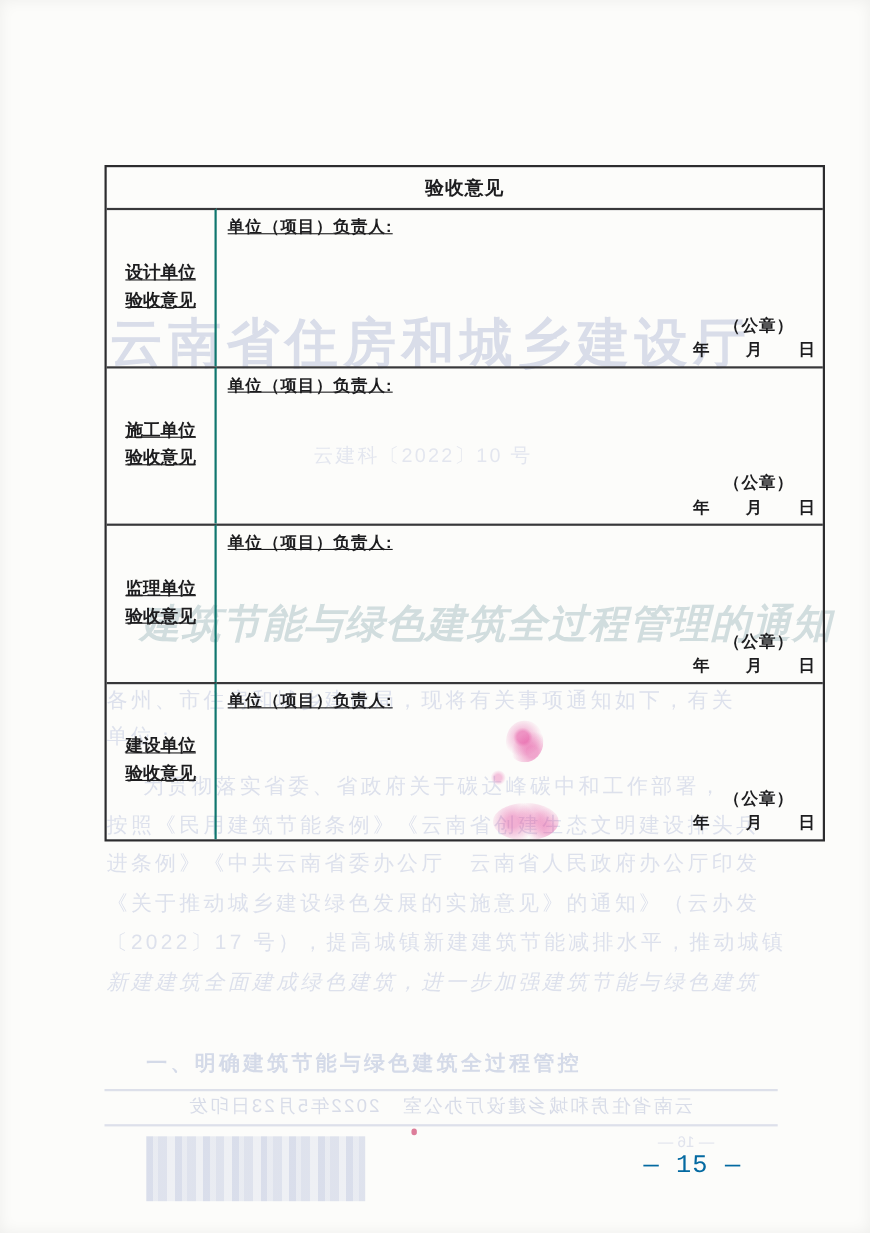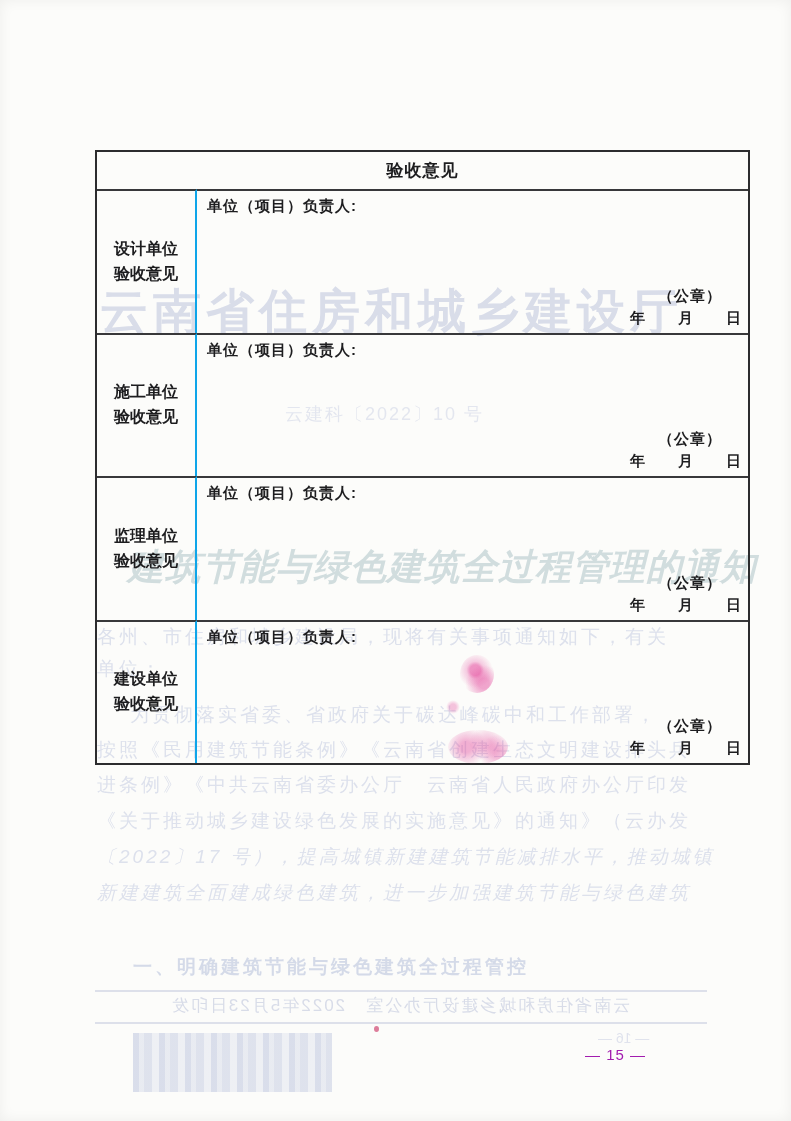--- a/index.html
+++ b/index.html
@@ -15,21 +15,21 @@
   .ghost-layer{position:absolute;inset:0;z-index:1;}
   .ghost{position:absolute;color:rgba(128,144,190,0.30);white-space:nowrap;}
   .g-bigtitle{left:100px;top:280px;width:592px;font-size:48px;font-weight:bold;
     letter-spacing:5px;color:rgba(115,133,185,0.26);}
   .g-docnum{left:285px;top:402px;font-size:18px;letter-spacing:2px;color:rgba(140,155,200,0.22);}
   .g-title1{left:106px;top:513px;font-size:31px;font-weight:bold;letter-spacing:1px;color:rgba(118,138,188,0.30);}
   .g-title2{left:128px;top:543px;font-size:36px;font-weight:bold;letter-spacing:1px;color:rgba(110,150,160,0.30);font-style:italic;}
   .g-par{left:97px;font-size:19px;letter-spacing:3px;color:rgba(132,148,196,0.26);}
   .g-p0{top:624px;} .g-p1{top:656px;} .g-p2{top:702px;left:130px;}
   .g-p3{top:737px;} .g-p4{top:772px;} .g-p5{top:808px;}
-  .g-p6{top:844px;font-style:italic;} .g-p7{top:880px;font-style:italic;} .g-p8{top:916px;left:130px;}
+  .g-p6{top:844px;} .g-p7{top:880px;font-style:italic;} .g-p8{top:916px;left:130px;}
   .g-p9{top:954px;left:133px;font-weight:bold;color:rgba(128,146,195,0.32);}
   .g-rule{position:absolute;left:95px;width:612px;height:2px;background:rgba(140,152,195,0.28);}
   .g-rule1{top:990px;} .g-rule2{top:1022px;}
   .g-footer{left:110px;top:994px;width:580px;text-align:center;font-size:17px;
     letter-spacing:2px;transform:scaleX(-1);color:rgba(132,146,192,0.30);}
   .g-pagenum{left:598px;top:1030px;font-size:14px;transform:scaleX(-1);color:rgba(140,152,198,0.25);}
   .g-block{position:absolute;left:133px;top:1033px;width:199px;height:59px;
     background:repeating-linear-gradient(90deg,
       rgba(150,163,205,0.45) 0 6px, rgba(178,188,218,0.35) 6px 11px,
       rgba(158,170,208,0.42) 11px 19px, rgba(190,198,224,0.30) 19px 26px);
@@ -38,23 +38,23 @@
   
   .acceptance-table{
     position:absolute;left:95px;top:150px;width:655px;height:615px;z-index:2;
     display:grid;grid-template-columns:100px 1fr;grid-template-rows:37px repeat(4,1fr);
     border:2px solid #2c2c2e;box-sizing:border-box;background:transparent;
   }
   .t-header{
     grid-column:1 / span 2;display:flex;align-items:center;justify-content:center;
     font-size:17px;font-weight:bold;letter-spacing:1px;
   }
-  .cell{border-top:2px solid #38383a;box-sizing:border-box;position:relative;}
+  .cell{border-top:2px solid #38383a;box-sizing:border-box;position:relative;text-decoration:underline;}
   .cell.label{
-    border-right:2px solid #0ea5e9;
+    border-right:2px solid #0f766e;
     display:flex;align-items:center;justify-content:center;text-align:center;
     font-size:16px;font-weight:bold;line-height:1.55;white-space:pre-line;
   }
   .cell.content{padding:6px 10px;}
   .field{font-size:15px;font-weight:bold;letter-spacing:1px;}
   .sig{position:absolute;right:6px;bottom:5px;text-align:right;font-weight:bold;}
   .seal{font-size:15px;padding-right:20px;letter-spacing:1px;}
   .date{font-size:15px;margin-top:3px;letter-spacing:1px;}
 
   
@@ -68,21 +68,21 @@
   .smudge-c{left:448px;top:730px;width:60px;height:34px;
     background:radial-gradient(circle at 30% 50%, rgba(226,60,150,0.40) 0 12%, transparent 45%),
                radial-gradient(circle at 65% 40%, rgba(226,60,150,0.30) 0 10%, transparent 40%),
                radial-gradient(circle at 85% 70%, rgba(226,60,150,0.35) 0 8%, transparent 35%);
     filter:blur(0.4px);}
   .smudge-dot{left:374px;top:1026px;width:5px;height:6px;background:rgba(200,40,90,0.6);}
 
   
   .page-number{
     position:absolute;left:585px;top:1046px;z-index:2;
-    font-size:15px;letter-spacing:1px;color:#a21caf;font-family:Liberation Sans, sans-serif;
+    font-size:23px;letter-spacing:1px;color:#0369a1;font-family:Liberation Mono, monospace;
   }
 </style>
 </head>
 <body>
 
 <div class="page">
 
   <div class="ghost-layer">
     <div class="ghost g-bigtitle">云南省住房和城乡建设厅</div>
     <div class="ghost g-docnum">云建科〔2022〕10 号</div>

